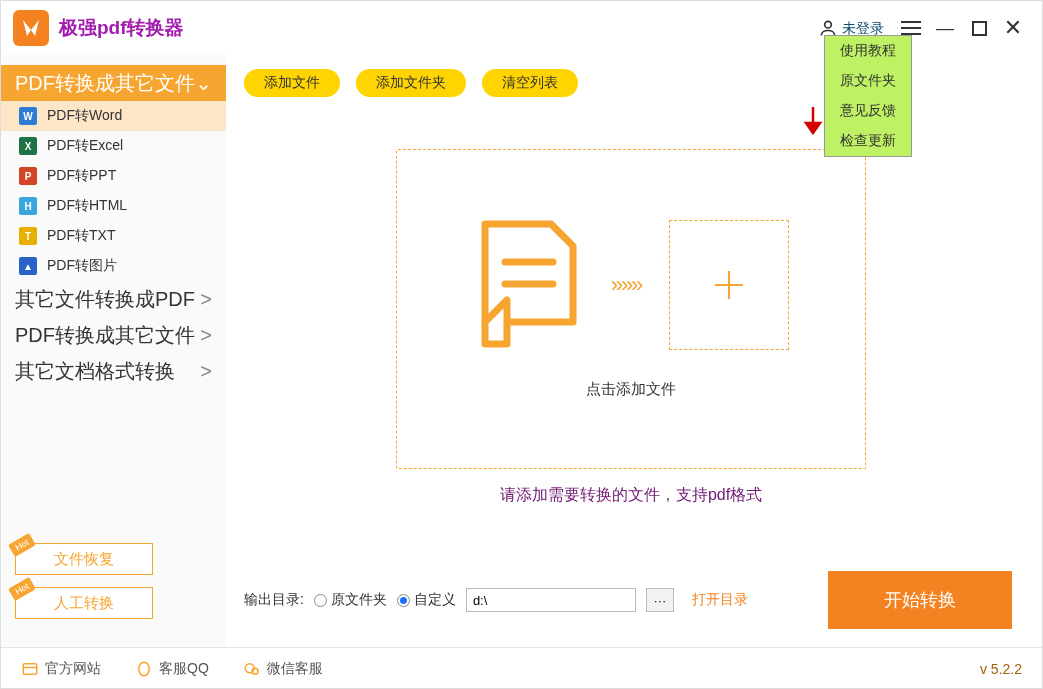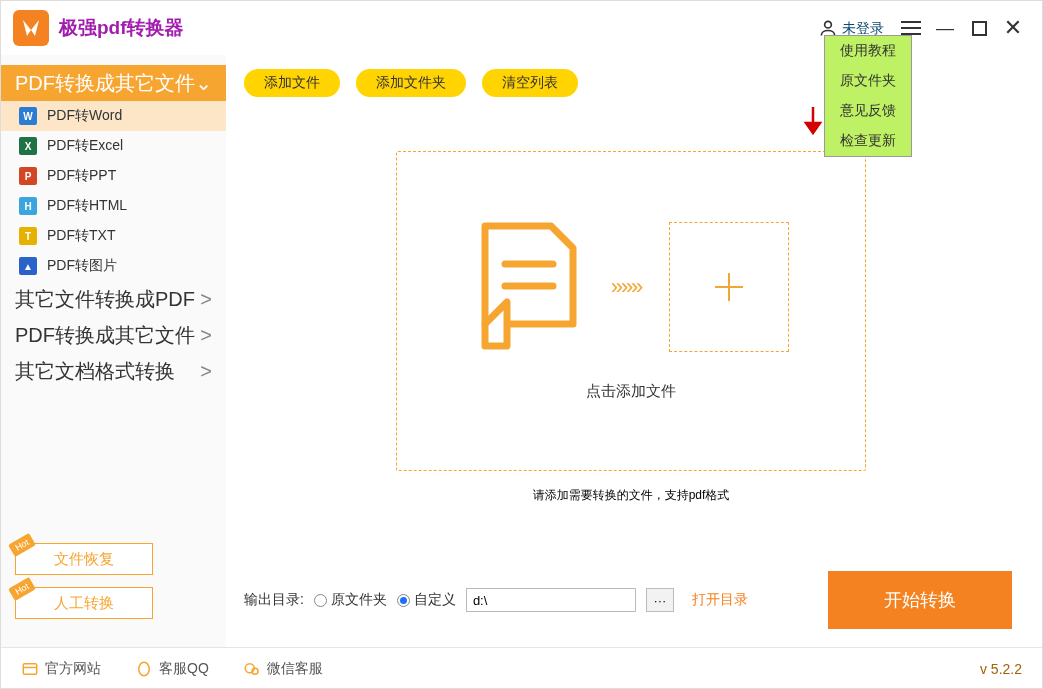--- a/index.html
+++ b/index.html
@@ -46,21 +46,21 @@
   .pill{height:28px;padding:0 20px;border-radius:14px;background:#ffd400;color:#333;font-size:14px;display:flex;align-items:center;cursor:pointer;}
 
   .dropzone-wrap{flex:1;display:flex;flex-direction:column;align-items:center;justify-content:center;}
   .dropzone{width:470px;height:320px;border:1px dashed #f7a531;border-radius:2px;display:flex;flex-direction:column;align-items:center;justify-content:center;cursor:pointer;}
   .dz-icons{display:flex;align-items:center;gap:28px;margin-bottom:28px;}
   .doc-icon svg{width:110px;height:130px;}
   .arrows{color:#f7a531;font-size:22px;letter-spacing:-2px;}
   .plus-box{width:120px;height:130px;border:1px dashed #f7a531;display:flex;align-items:center;justify-content:center;}
   .plus-box svg{width:36px;height:36px;}
   .dz-text{font-size:15px;color:#333;}
-  .hint{margin-top:16px;font-size:12px;color:#000000;}
+  .hint{margin-top:16px;font-size:16px;color:#701a75;}
 
   .output-row{display:flex;align-items:center;padding:14px 0 18px;font-size:14px;color:#333;gap:10px;}
   .radio{width:13px;height:13px;border:1px solid #888;border-radius:50%;display:inline-flex;align-items:center;justify-content:center;margin-right:4px;}
   .radio.checked::after{content:"";width:7px;height:7px;border-radius:50%;background:#1e6fff;}
   .path-input{width:170px;height:24px;border:1px solid #bbb;padding:0 6px;font-size:13px;}
   .browse-btn{width:28px;height:24px;border:1px solid #bbb;background:#f2f2f2;font-size:13px;cursor:pointer;}
   .open-dir{color:#f58220;cursor:pointer;margin-left:8px;}
   .start-btn{margin-left:auto;width:184px;height:58px;background:#f58220;color:#fff;font-size:18px;display:flex;align-items:center;justify-content:center;cursor:pointer;margin-right:6px;}
 
   

